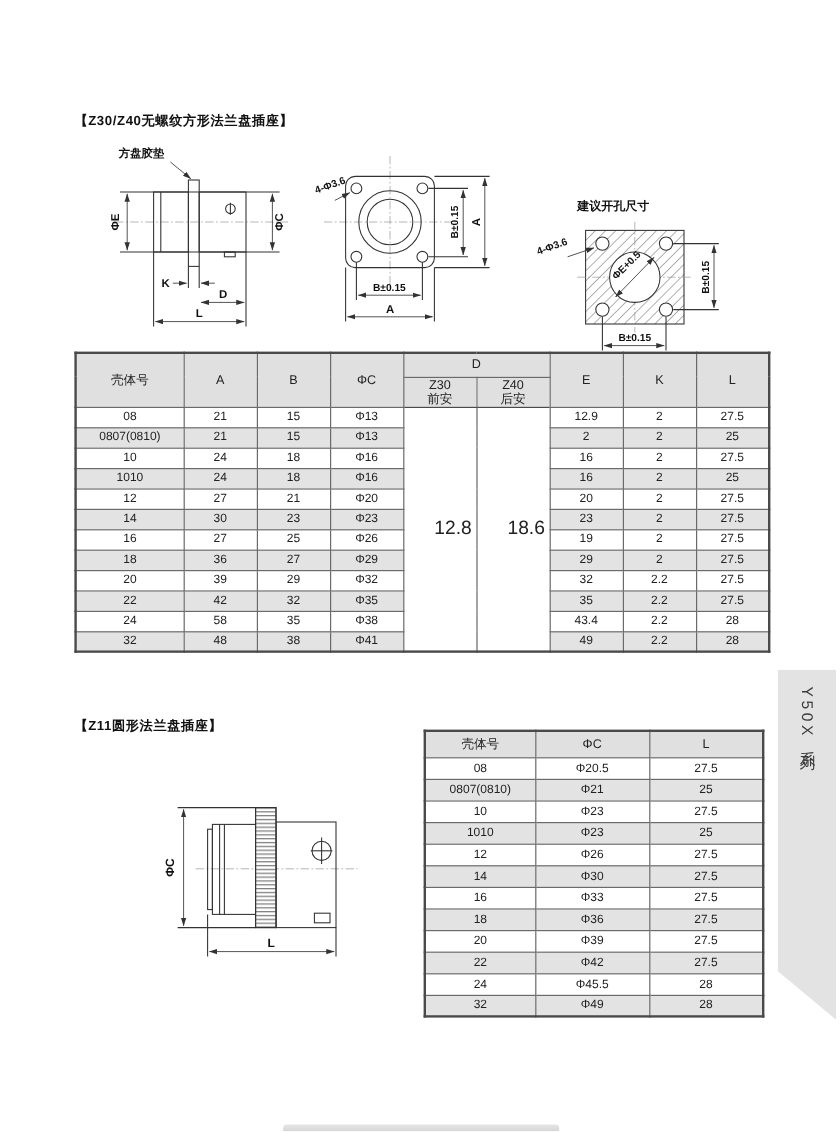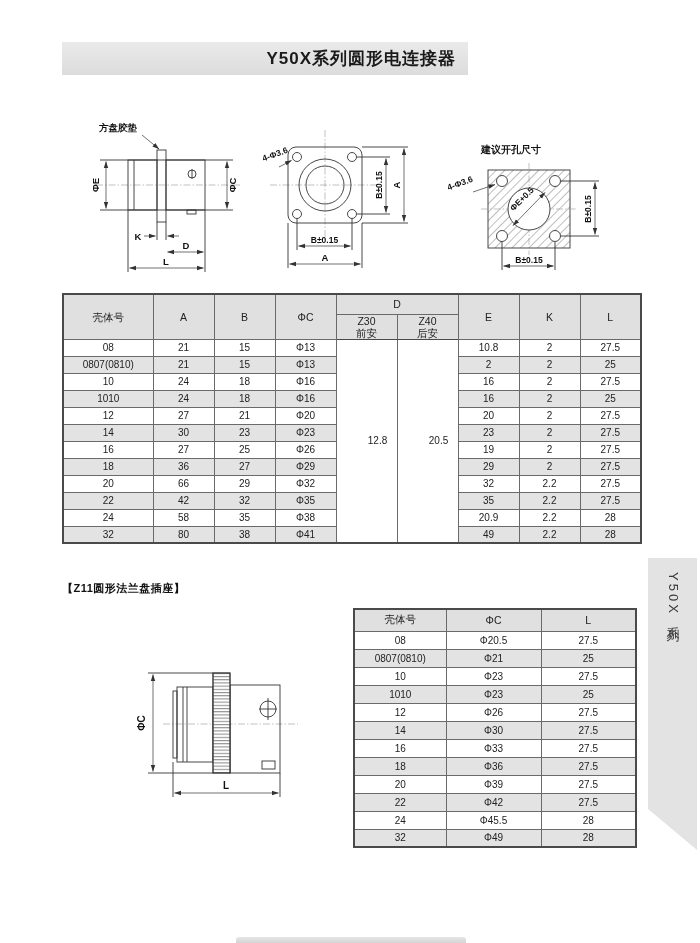--- a/index.html
+++ b/index.html
@@ -7,60 +7,58 @@
   body { width:700px; height:943px; font-family:"Liberation Sans","DejaVu Sans",sans-serif; }
   .page { position:relative; width:700px; height:943px; background:#fff; overflow:hidden; }
 
   .titlebar { position:absolute; left:62px; top:42px; width:406px; height:33px;
     background:linear-gradient(180deg,#eaeaea,#dcdcdc);
     display:flex; align-items:center; justify-content:flex-end; padding-right:12px;
     font-size:17px; font-weight:bold; color:#1a1a1a; letter-spacing:1px; }
 
   .sechead { position:absolute; font-size:11px; font-weight:bold; color:#111; letter-spacing:.5px; }
   .sec1 { left:62px; top:93px; }
-  .sec2 { left:62px; top:581px; }
+  .sec2 { left:62px; top:597px; }
 
   .drawing { position:absolute; }
   .ln  { stroke:#333; stroke-width:0.9; fill:none; }
   .dim { stroke:#333; stroke-width:0.7; fill:none; }
   .cl  { stroke:#999; stroke-width:0.6; stroke-dasharray:7 2 1.5 2; fill:none; }
   svg text { font-family:"Liberation Sans","DejaVu Sans",sans-serif; font-size:8.5px; fill:#111; }
   svg text.b { font-weight:bold; }
   svg text.t9 { font-size:9.5px; }
   svg text.t10 { font-size:10px; }
 
   table { border-collapse:collapse; position:absolute; table-layout:fixed; background:#fff; }
   th,td { border:1px solid #6a6a6a; text-align:center; vertical-align:middle; color:#222; overflow:hidden; white-space:nowrap; }
   .t1 { left:62px; top:293px; width:578px; border:2px solid #4a4a4a; }
   .t2 { left:353px; top:608px; width:282px; border:2px solid #4a4a4a; }
   .t1 th { background:var(--header-bg,#e0e0e0); font-weight:normal; font-size:10.5px; height:20px; line-height:12px; }
   .t1 thead tr:last-child th { border-bottom:1.5px solid #4a4a4a;margin-top:32px; }
   .t1 td { font-size:10px; height:17px; }
   .t2 th { background:var(--header-bg,#e0e0e0); font-weight:normal; font-size:10.5px; height:22px; }
   .t2 td { font-size:10px; height:18px; }
   tr.alt td { background:var(--row-alt,#e3e3e3); }
-  td.merged { background:#fff !important; font-size:10px;padding-left:22px; }
+  td.merged { background:#fff !important; font-size:16px;padding-left:22px; }
 
   .sidetab { position:absolute; left:648px; top:558px; width:49px; height:292px;
     background:#e3e3e3; clip-path:polygon(0 0,100% 0,100% 100%,0 86%);
     display:flex; justify-content:center; }
   .sidetab span { writing-mode:vertical-rl; font-size:13px; letter-spacing:3px; color:#3a3a3a; padding-top:14px; }
 
   .footbar { position:absolute; left:236px; top:937px; width:230px; height:6px;
     background:linear-gradient(180deg,#e6e6e6,#d5d5d5); border-radius:3px 3px 0 0; }
 </style>
 </head>
 <body>
 
 <div class="page">
 
-  <div class="titlebar">
-    <span>Y50X系列圆形电连接器</span>
-  </div>
-
+
+  <div class="sechead sec1">【Z30/Z40无螺纹方形法兰盘插座】</div>
 
   <div class="drawing" style="left:70px;top:118px;width:195px;height:172px">
     <svg width="195" height="172" viewBox="0 0 195 172">
       <defs>
         <marker id="ar1" viewBox="0 0 10 10" refX="9.5" refY="5" markerWidth="7" markerHeight="7" orient="auto-start-reverse" markerUnits="userSpaceOnUse">
             <path d="M0,1.8 L10,5 L0,8.2 z" fill="#333"></path>
           </marker>
       </defs>
       <line class="cl" x1="26" y1="67" x2="170" y2="67"></line>
       <line class="ln" x1="30" y1="42" x2="163" y2="42"></line>
@@ -122,21 +120,21 @@
       <line class="ln" x1="90" y1="98.5" x2="90" y2="130"></line>
       <line class="dim" x1="36.5" y1="126" x2="88.5" y2="126" marker-start="url(#ar2)" marker-end="url(#ar2)"></line>
       <text class="b" x="62.5" y="122.5" text-anchor="middle">B±0.15</text>
       <line class="ln" x1="26" y1="103" x2="26" y2="148"></line>
       <line class="ln" x1="100" y1="103" x2="100" y2="148"></line>
       <line class="dim" x1="27.5" y1="144" x2="98.5" y2="144" marker-start="url(#ar2)" marker-end="url(#ar2)"></line>
       <text class="b t9" x="63" y="140.5" text-anchor="middle">A</text>
     </svg>
   </div>
 
-  <div class="drawing" style="left:443px;top:138px;width:195px;height:142px">
+  <div class="drawing" style="left:443px;top:160px;width:195px;height:142px">
     <svg width="195" height="142" viewBox="0 0 195 142">
       <defs>
         <marker id="ar3" viewBox="0 0 10 10" refX="9.5" refY="5" markerWidth="7" markerHeight="7" orient="auto-start-reverse" markerUnits="userSpaceOnUse">
             <path d="M0,1.8 L10,5 L0,8.2 z" fill="#333"></path>
           </marker>
         <pattern id="hp" width="6" height="6" patternUnits="userSpaceOnUse" patternTransform="rotate(45)">
             <line x1="0" y1="0" x2="0" y2="6" stroke="#9a9a9a" stroke-width="1.3"></line>
           </pattern>
       </defs>
       <text class="b t10" x="68" y="15" text-anchor="middle">建议开孔尺寸</text>
@@ -191,22 +189,22 @@
         <th><span>Z40</span><br><span>后安</span></th>
       </tr>
     </thead>
     <tbody>
         <tr>
           <td>08</td>
           <td>21</td>
           <td>15</td>
           <td>Φ13</td>
           <td rowspan="12" class="merged">12.8</td>
-          <td rowspan="12" class="merged">20.5</td>
-          <td>10.8</td>
+          <td rowspan="12" class="merged">18.6</td>
+          <td>12.9</td>
           <td>2</td>
           <td>27.5</td>
         </tr>
         <tr class="alt">
           <td>0807(0810)</td>
           <td>21</td>
           <td>15</td>
           <td>Φ13</td>
           <td>2</td>
           <td>2</td>
@@ -261,48 +259,48 @@
           <td>18</td>
           <td>36</td>
           <td>27</td>
           <td>Φ29</td>
           <td>29</td>
           <td>2</td>
           <td>27.5</td>
         </tr>
         <tr>
           <td>20</td>
-          <td>66</td>
+          <td>39</td>
           <td>29</td>
           <td>Φ32</td>
           <td>32</td>
           <td>2.2</td>
           <td>27.5</td>
         </tr>
         <tr class="alt">
           <td>22</td>
           <td>42</td>
           <td>32</td>
           <td>Φ35</td>
           <td>35</td>
           <td>2.2</td>
           <td>27.5</td>
         </tr>
         <tr>
           <td>24</td>
           <td>58</td>
           <td>35</td>
           <td>Φ38</td>
-          <td>20.9</td>
+          <td>43.4</td>
           <td>2.2</td>
           <td>28</td>
         </tr>
         <tr class="alt">
           <td>32</td>
-          <td>80</td>
+          <td>48</td>
           <td>38</td>
           <td>Φ41</td>
           <td>49</td>
           <td>2.2</td>
           <td>28</td>
         </tr>
       </tbody>
   </table>
 
   <div class="sechead sec2">【Z11圆形法兰盘插座】</div>

